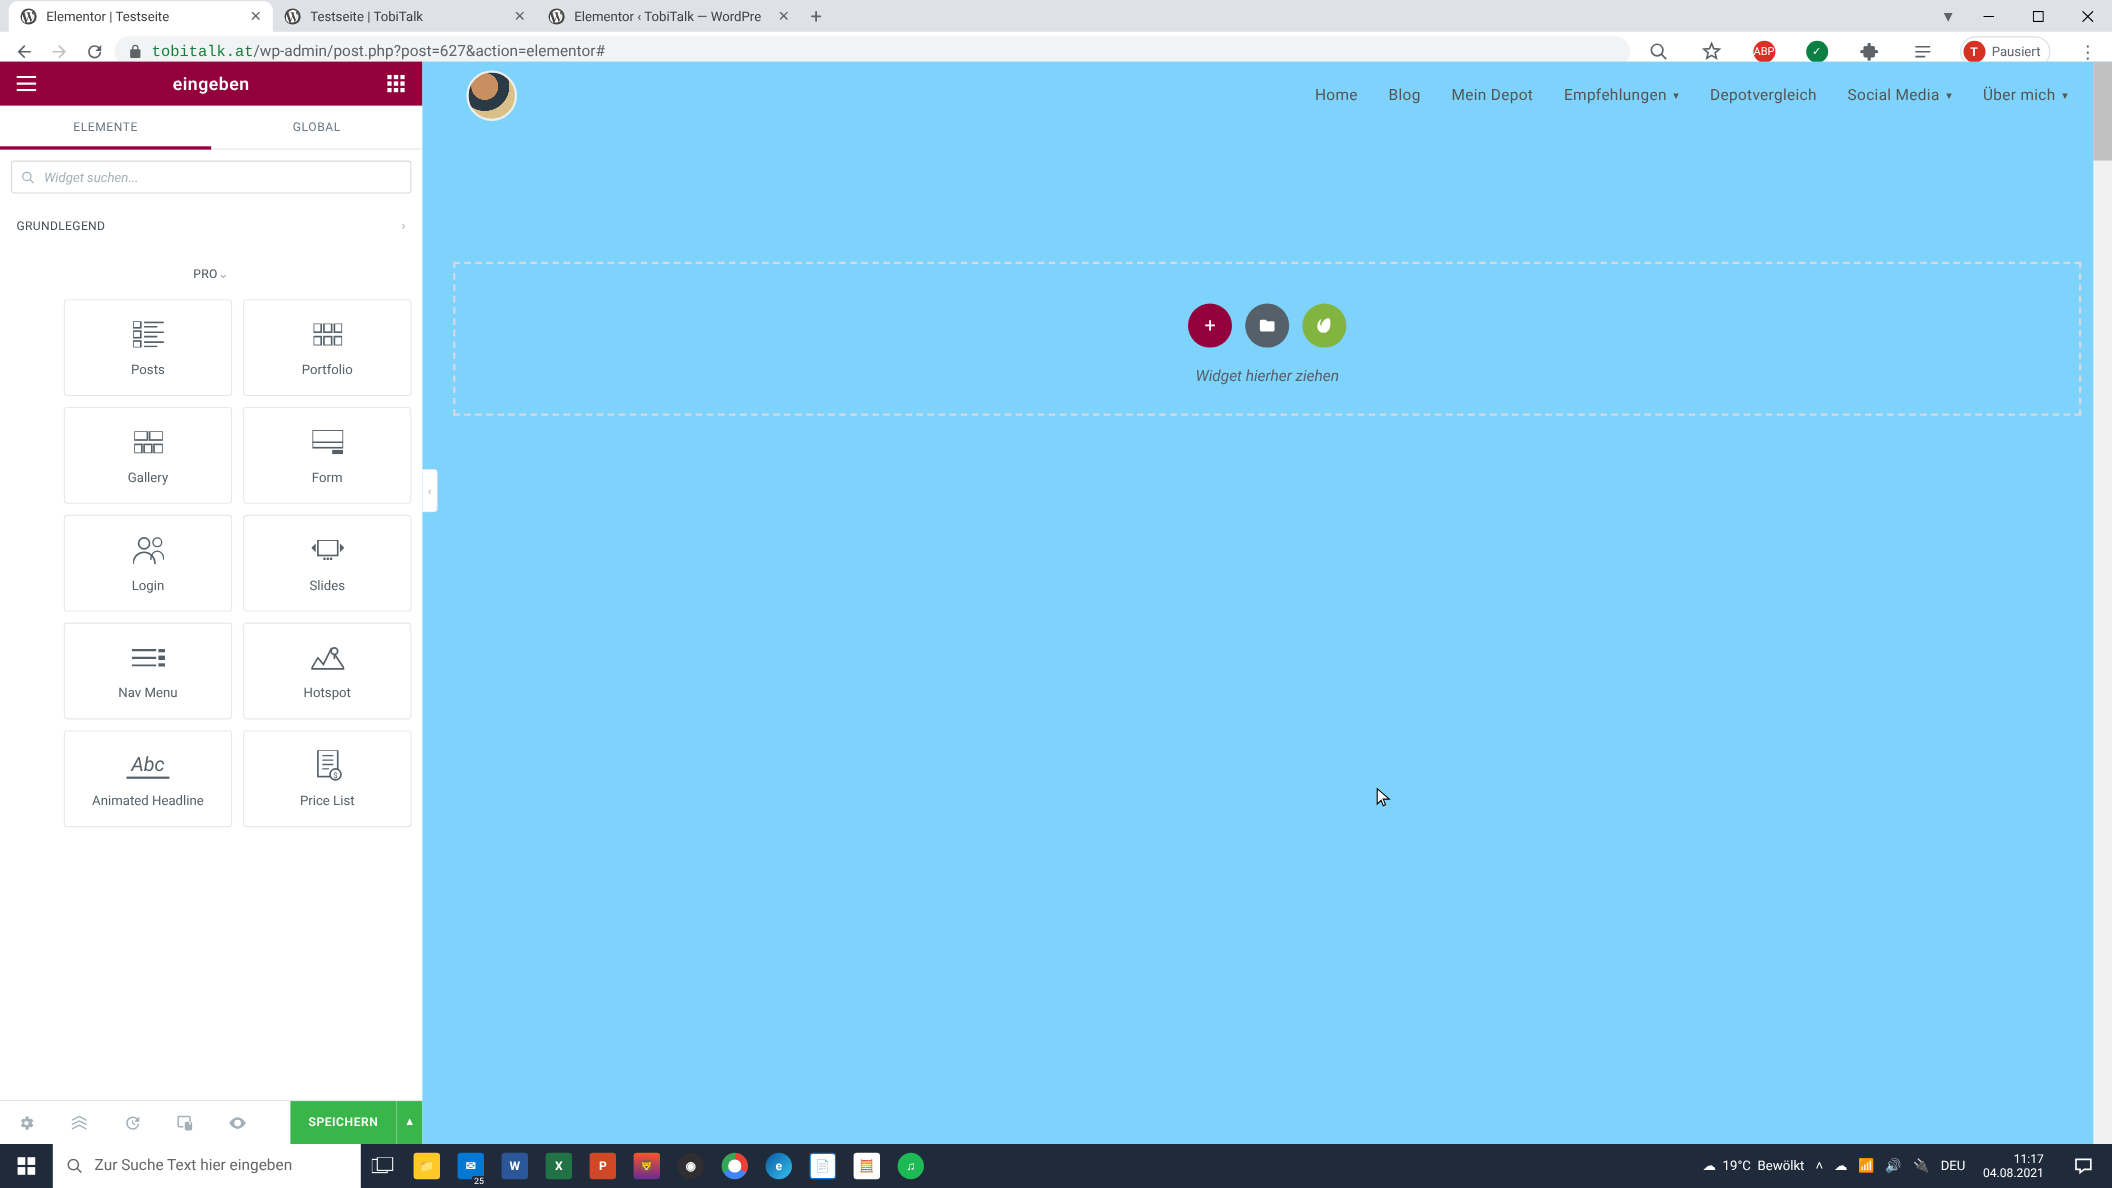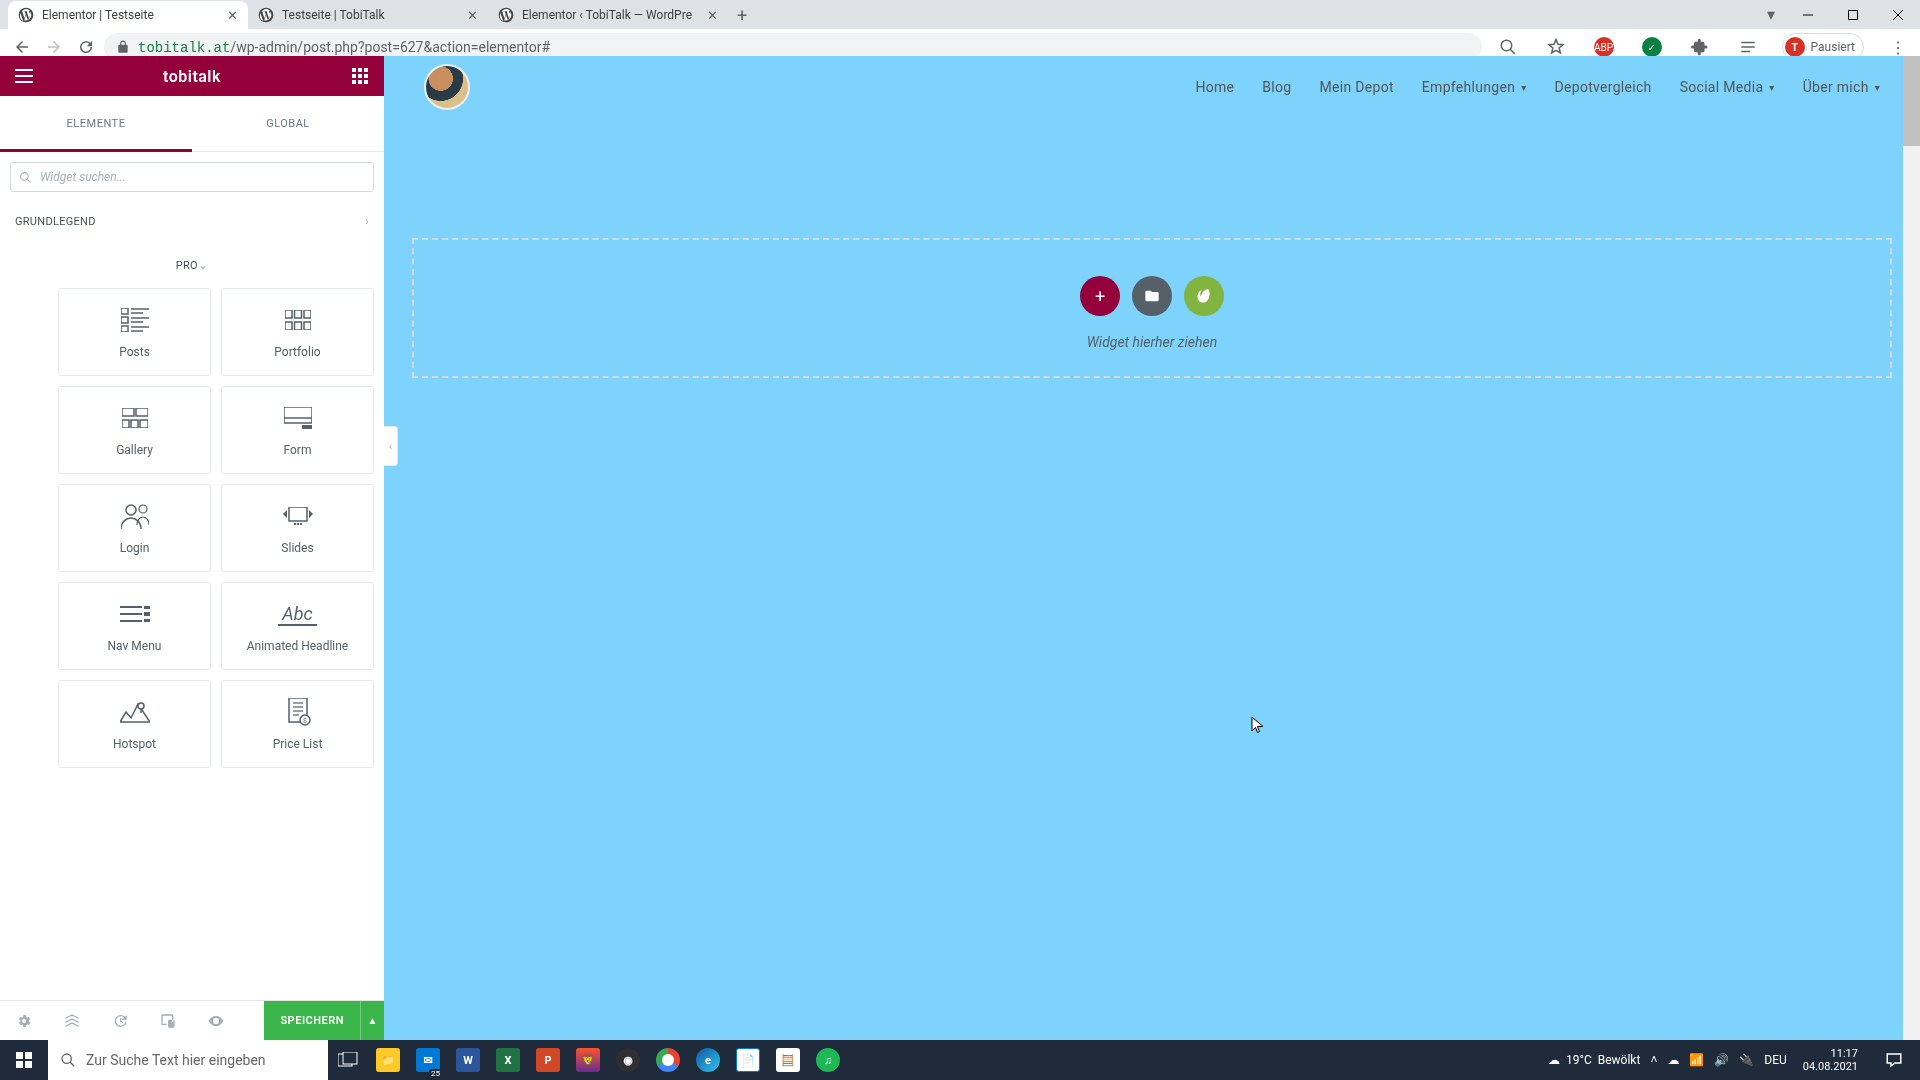--- a/index.html
+++ b/index.html
@@ -27,21 +27,21 @@
     .ext-icon { width:20px; height:20px; border-radius:50%; display:flex; align-items:center; justify-content:center; font-size:10px; color:#fff; }
     .profile-chip { display:flex; align-items:center; gap:6px; padding:2px 8px 2px 2px; border:1px solid #dadce0; border-radius:16px; font-size:12px; color:#5f6368; }
     .profile-chip .avatar { width:20px; height:20px; border-radius:50%; background:#d93025; color:#fff; display:flex; align-items:center; justify-content:center; font-size:11px; font-weight:bold; }
     
     .content { position:absolute; top:56px; left:0; right:0; bottom:40px; display:flex; }
     
     .el-sidebar { width: 384px; background:#fff; display:flex; flex-direction:column; border-right: none; position:relative; }
     .el-header { height: 40px; background:#93003c; display:flex; align-items:center; justify-content:space-between; padding:0 12px; color:#fff; }
     .el-header .hamburger, .el-header .apps { cursor:pointer; display:flex; align-items:center; justify-content:center; width:24px; height:24px; }
     .el-header .logo { font-weight:600; font-size:16px; letter-spacing:0.5px; }
-    .el-tabs { height: 56px; display:flex; border-bottom:1px solid #e6e6e6; }
+    .el-tabs { height: 40px; display:flex; border-bottom:1px solid #e6e6e6; }
     .el-tab { flex:1; display:flex; align-items:center; justify-content:center; font-size:11px; color:#6d7882; letter-spacing:0.5px; cursor:pointer; position:relative; }
     .el-tab.active { color:#6d7882; }
     .el-tab.active::after { content:''; position:absolute; bottom:-1px; left:0; right:0; height:3px; background:#93003c; }
     .el-search { padding:10px; }
     .el-search-box { height:30px; border:1px solid #d5dadf; border-radius:3px; display:flex; align-items:center; padding:0 8px; gap:8px; color:#a4afb7; }
     .el-search-box input { border:none; outline:none; flex:1; font-size:12px; font-style:italic; color:#555; }
     .el-search-box input::placeholder { color:#a4afb7; font-style:italic; }
     .el-body { flex:1; overflow-y:auto; padding:0 10px 10px; }
     .el-cat { height:38px; display:flex; align-items:center; justify-content:space-between; font-size:11px; color:#495157; letter-spacing:0.3px; cursor:pointer; padding: 0 5px; }
     .el-cat .chev { color:#a4afb7; font-size:12px; }
@@ -210,21 +210,21 @@
 
   <div class="el-sidebar">
     <div class="el-header">
       <div class="hamburger">
         <svg width="18" height="14">
             <line x1="0" y1="1" x2="18" y2="1" stroke="#fff" stroke-width="2"></line>
             <line x1="0" y1="7" x2="18" y2="7" stroke="#fff" stroke-width="2"></line>
             <line x1="0" y1="13" x2="18" y2="13" stroke="#fff" stroke-width="2"></line>
           </svg>
       </div>
-      <span class="logo">tobitalk</span>
+      <span class="logo">eingeben</span>
       <div class="apps">
         <svg width="16" height="16" viewBox="0 0 16 16">
             <rect x="0" y="0" width="4" height="4" fill="#fff"></rect>
             <rect x="6" y="0" width="4" height="4" fill="#fff"></rect>
             <rect x="12" y="0" width="4" height="4" fill="#fff"></rect>
             <rect x="0" y="6" width="4" height="4" fill="#fff"></rect>
             <rect x="6" y="6" width="4" height="4" fill="#fff"></rect>
             <rect x="12" y="6" width="4" height="4" fill="#fff"></rect>
             <rect x="0" y="12" width="4" height="4" fill="#fff"></rect>
             <rect x="6" y="12" width="4" height="4" fill="#fff"></rect>
@@ -339,33 +339,33 @@
                 <line x1="0" y1="8" x2="22" y2="8" stroke="#556068" stroke-width="2"></line>
                 <rect x="24" y="6" width="6" height="4" fill="#556068"></rect>
                 <line x1="0" y1="15" x2="22" y2="15" stroke="#556068" stroke-width="2"></line>
                 <rect x="24" y="13" width="6" height="4" fill="#556068"></rect>
               </svg>
             </div>
             <div class="widget-label">Nav Menu</div>
           </div>
           <div class="widget-card">
             <div class="widget-icon">
-              <span style="font-size:18px;font-style:italic;color:#556068;border-bottom:2px solid #556068;padding:0 4px;">Abc</span>
-            </div>
-            <div class="widget-label">Animated Headline</div>
-          </div>
-          <div class="widget-card">
-            <div class="widget-icon">
               <svg width="30" height="24" viewBox="0 0 30 24">
                 <path d="M0 22l6-10 5 6 7-14 12 18z" fill="none" stroke="#556068" stroke-width="1.5"></path>
                 <circle cx="21" cy="6" r="3" fill="#fff" stroke="#556068" stroke-width="1.5"></circle>
                 <path d="M21 9v4" stroke="#556068" stroke-width="1.5"></path>
               </svg>
             </div>
             <div class="widget-label">Hotspot</div>
+          </div>
+          <div class="widget-card">
+            <div class="widget-icon">
+              <span style="font-size:18px;font-style:italic;color:#556068;border-bottom:2px solid #556068;padding:0 4px;">Abc</span>
+            </div>
+            <div class="widget-label">Animated Headline</div>
           </div>
           <div class="widget-card">
             <div class="widget-icon">
               <svg width="26" height="28" viewBox="0 0 26 28">
                 <rect x="4" y="0" width="18" height="24" fill="none" stroke="#556068" stroke-width="1.5"></rect>
                 <line x1="8" y1="5" x2="18" y2="5" stroke="#556068" stroke-width="1.2"></line>
                 <line x1="8" y1="9" x2="18" y2="9" stroke="#556068" stroke-width="1.2"></line>
                 <line x1="8" y1="13" x2="18" y2="13" stroke="#556068" stroke-width="1.2"></line>
                 <line x1="8" y1="17" x2="14" y2="17" stroke="#556068" stroke-width="1.2"></line>
                 <circle cx="20" cy="22" r="5" fill="#fff" stroke="#556068" stroke-width="1.5"></circle>

